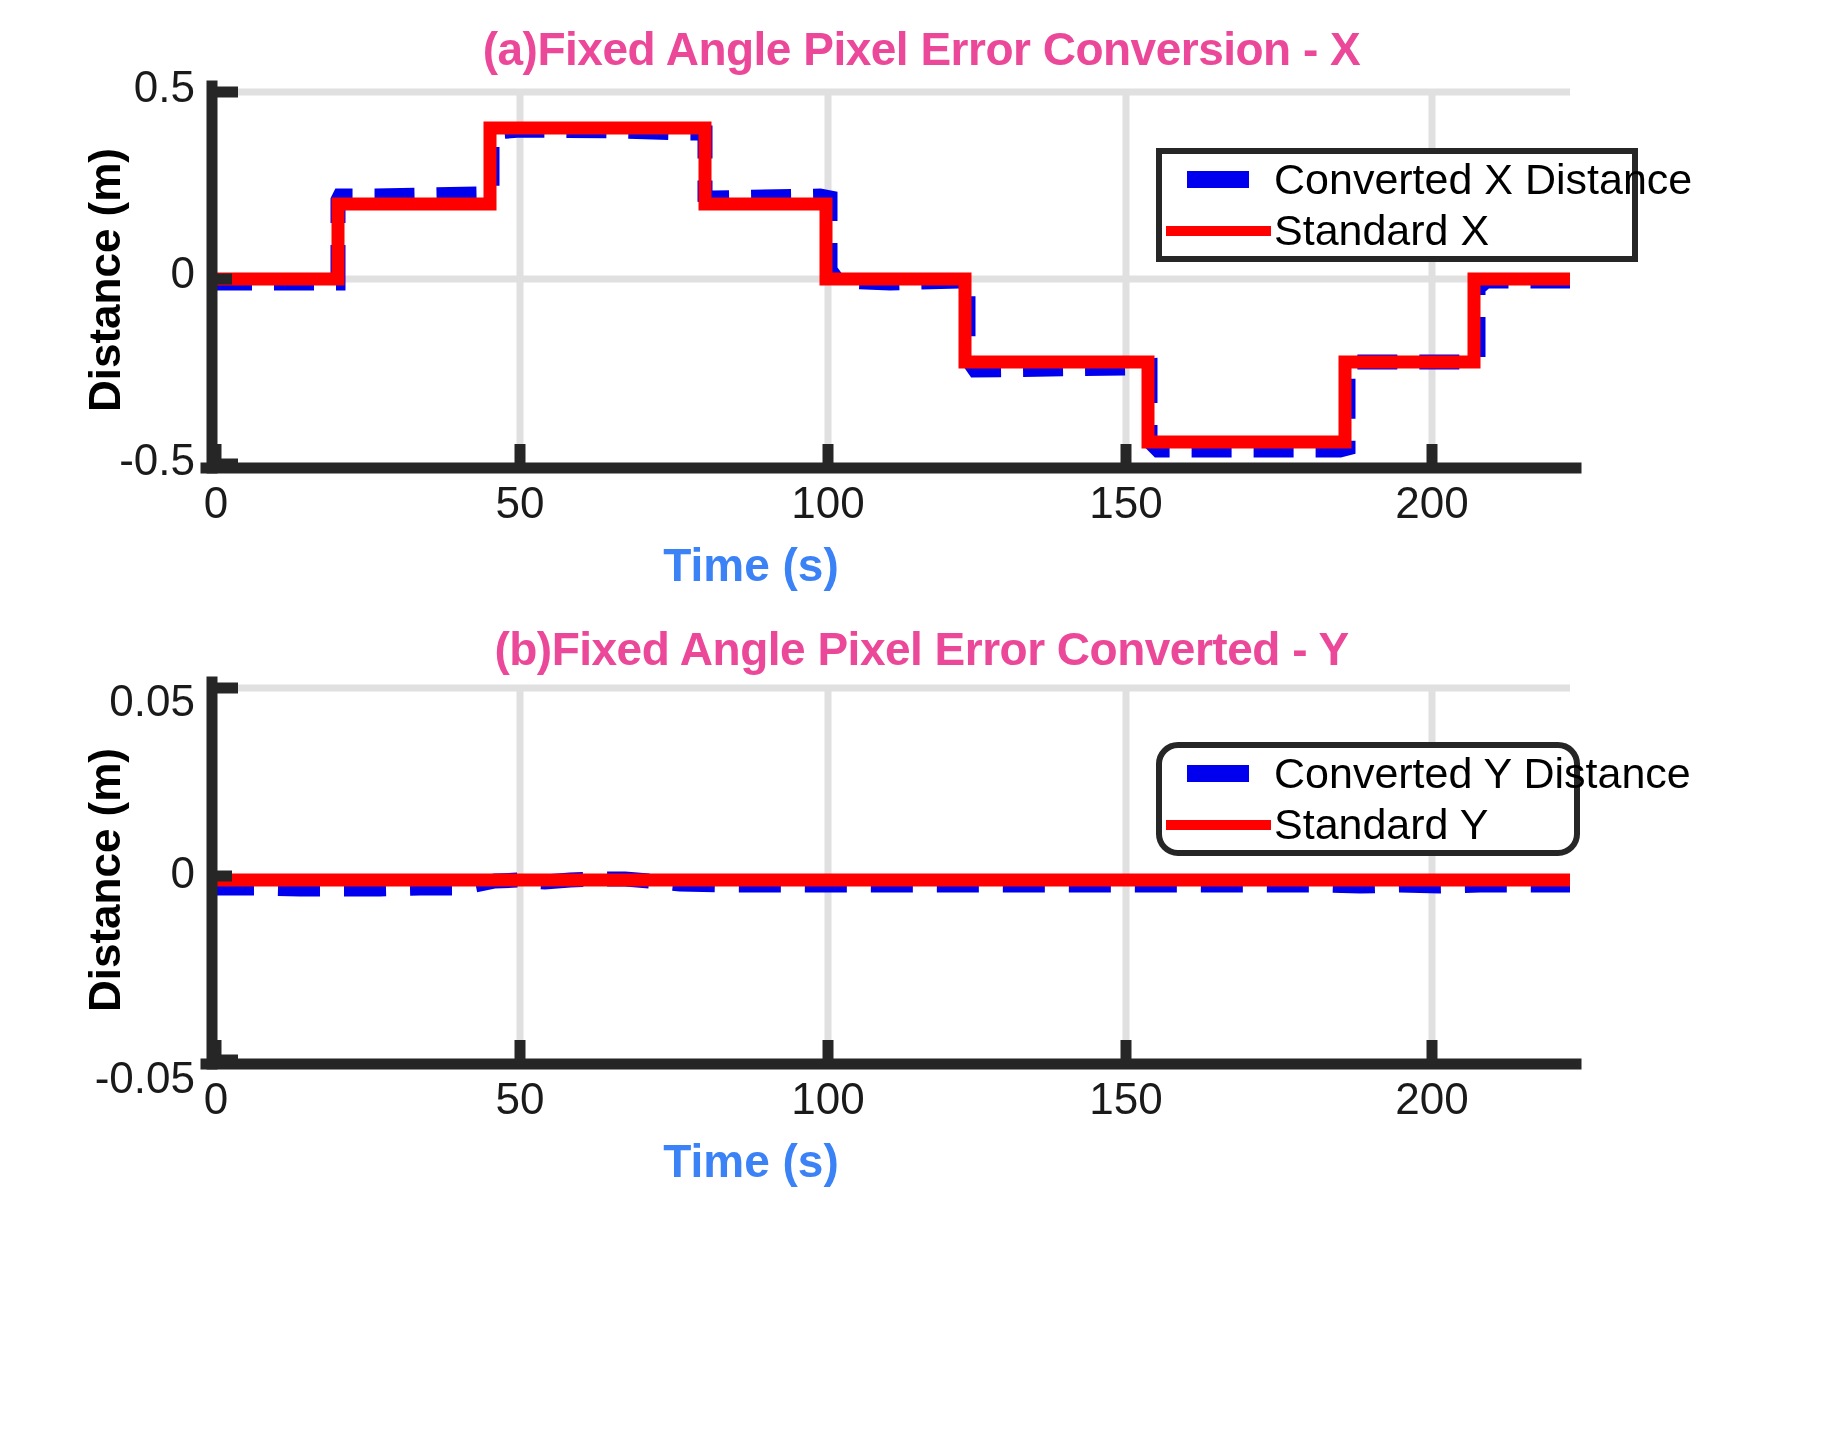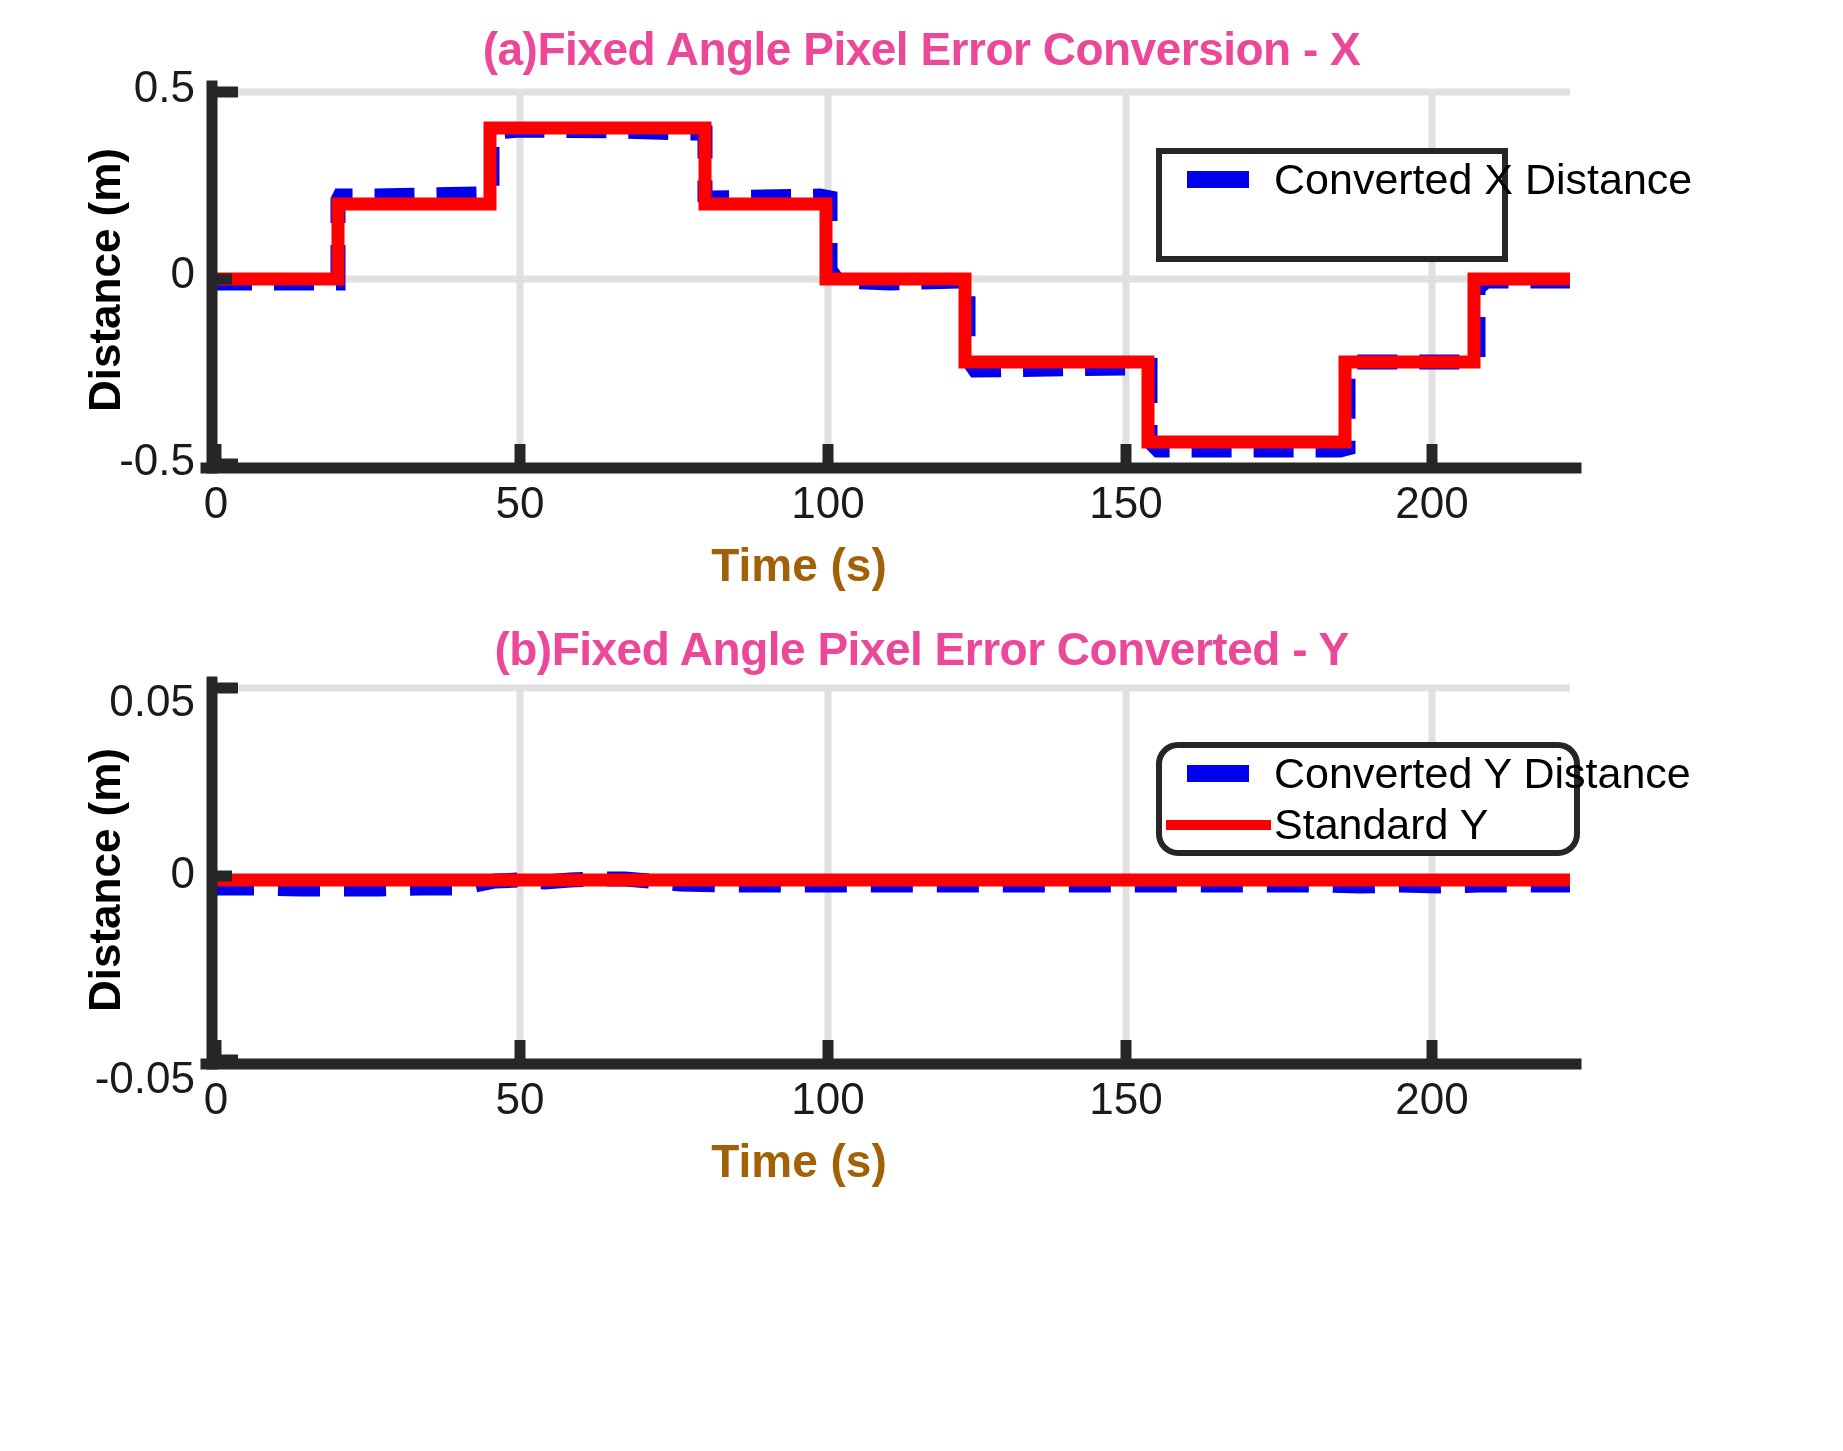--- a/index.html
+++ b/index.html
@@ -50,23 +50,22 @@
     transform-origin: 50% 50%;
     white-space: nowrap;
   }
   .xlabel {
     position: absolute;
     left: 0;
     width: 1502px;
     text-align: center;
     font-weight: bold;
     font-size: 46px;
-    color: #a16207;
-    white-space: nowrap;
-    padding-left: 48px;
+    color: #3b82f6;
+    white-space: nowrap;
   }
 
   .plotsvg {
     position: absolute;
     left: 0;
     top: 0;
   }
 
   .ytick, .xtick {
     position: absolute;
@@ -175,26 +174,32 @@
     </svg>
 
     <div class="xtick" style="left:156px; top:478px; width:120px;">0</div>
     <div class="xtick" style="left:460px; top:478px; width:120px;">50</div>
     <div class="xtick" style="left:755px; top:478px; width:146px;">100</div>
     <div class="xtick" style="left:1053px; top:478px; width:146px;">150</div>
     <div class="xtick" style="left:1359px; top:478px; width:146px;">200</div>
 
     <div class="xlabel" style="top:538px;">Time (s)</div>
 
-    <div class="legend-box" style="left:1156px; top:148px; width:352px; height:114px;">
+    <div class="legend-box" style="left:1156px; top:148px; width:482px; height:114px;">
       <div class="legend-row">
         <span class="legend-swatch-wrap">
           <span class="sw-blue"></span>
         </span>
         <span class="legend-label">Converted X Distance</span>
+      </div>
+      <div class="legend-row">
+        <span class="legend-swatch-wrap">
+          <span class="sw-red"></span>
+        </span>
+        <span class="legend-label">Standard X</span>
       </div>
     </div>
   </div>
 
   <div class="subplot" id="subplot-b">
 
     <div class="chart-title" id="title-b">(b)Fixed Angle Pixel Error Converted - Y</div>
 
     <div class="ylabel" style="left:-45px; top:255px; width:300px; text-align:center; transform: rotate(-90deg);">Distance (m)</div>
 

